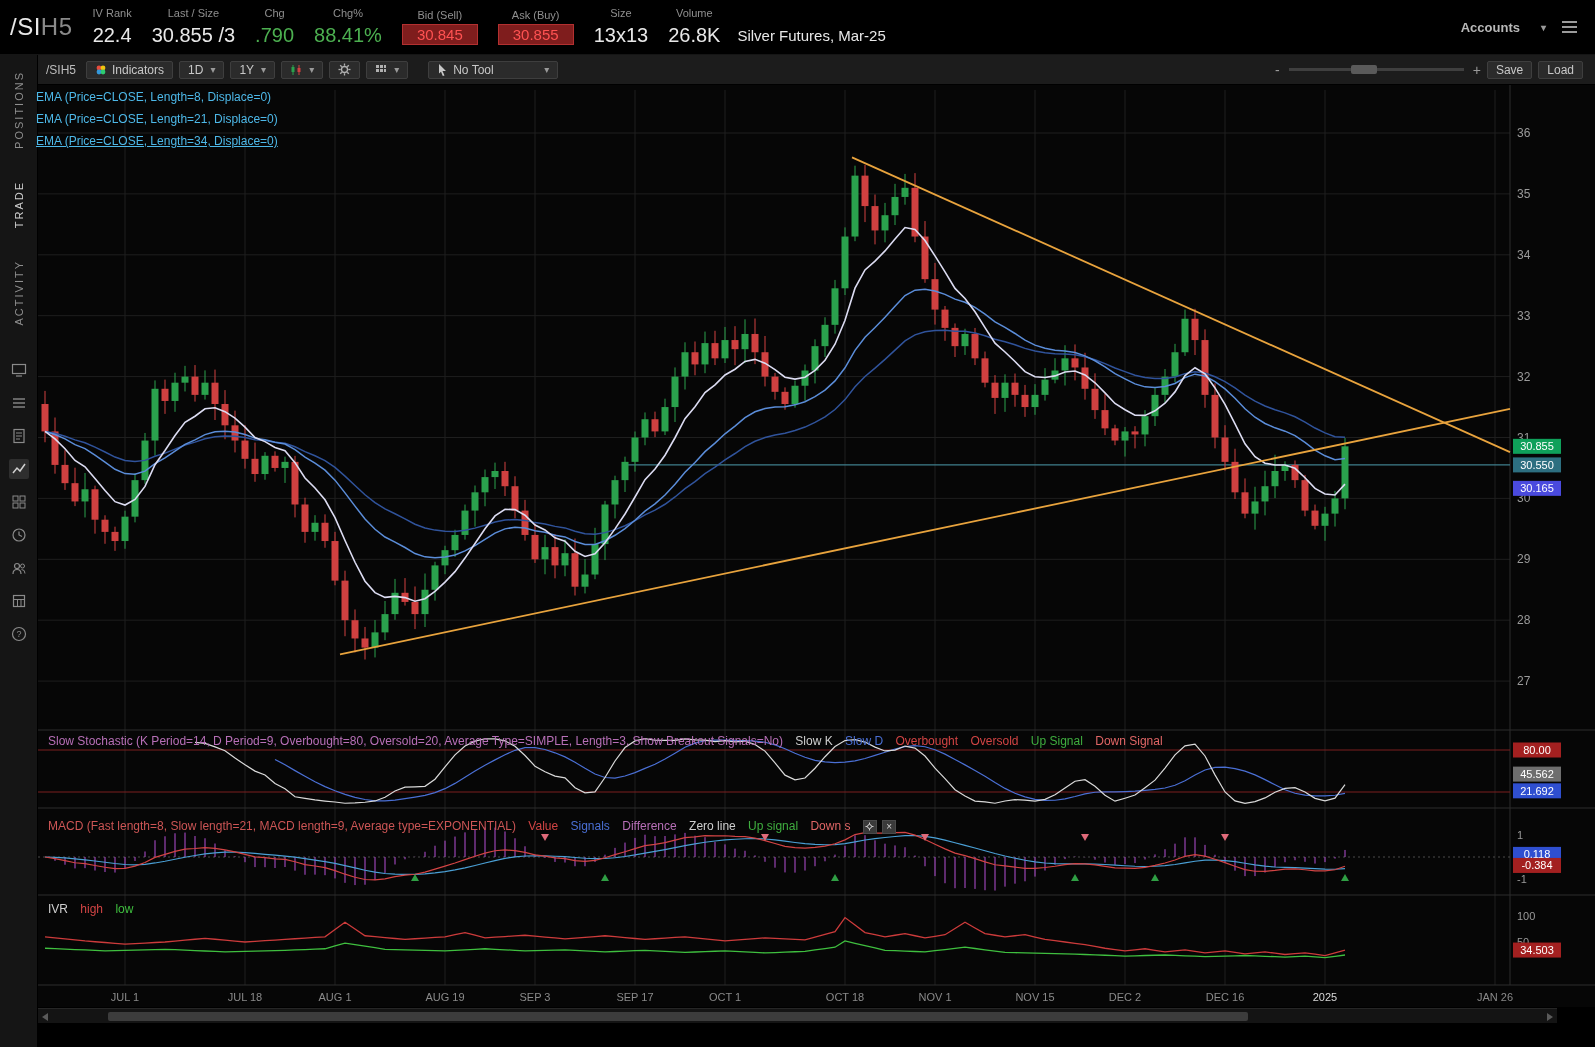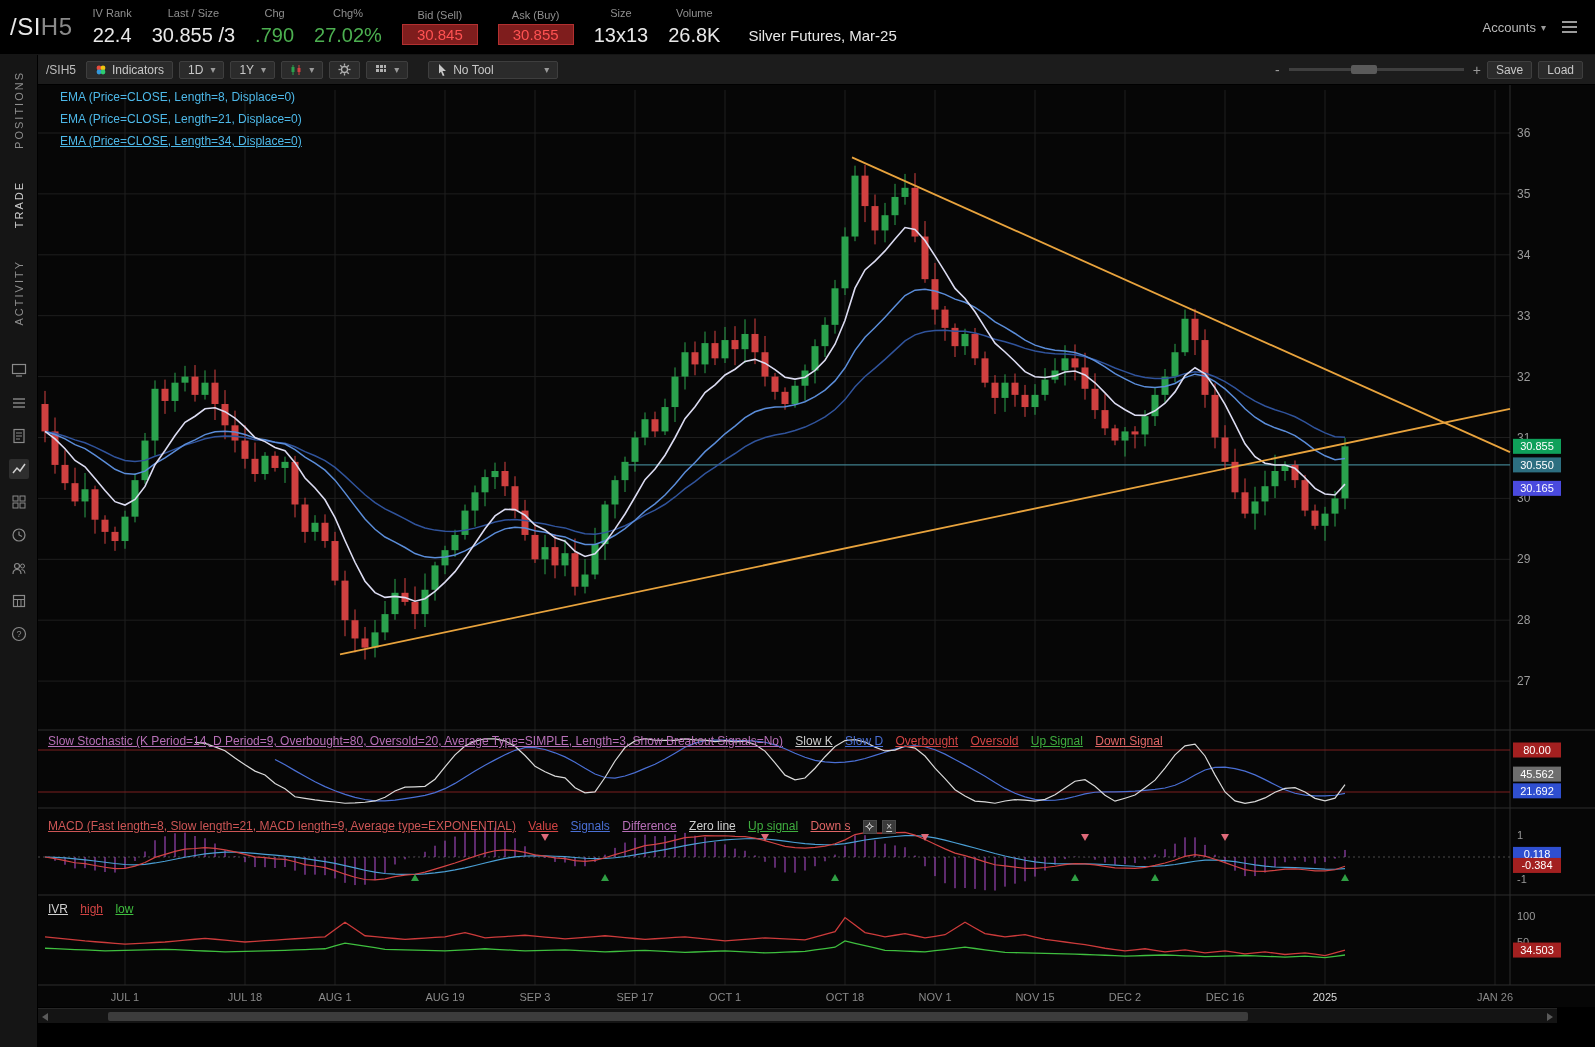--- a/index.html
+++ b/index.html
@@ -11,23 +11,23 @@
   .header { position:absolute; left:0; top:0; width:1595px; height:55px; background:#000;
             display:flex; align-items:center; padding:0 14px 0 10px; border-bottom:1px solid #151515; }
   .symbol { font-size:24px; color:#e8e8e8; letter-spacing:0.5px; }
   .symbol .sfx { color:#8a8a8a; }
   .qfield { margin-left:20px; text-align:center; }
   .qfield .lab { font-size:11px; color:#8f8f8f; height:14px; }
   .qfield .val { font-size:20px; color:#e8e8e8; margin-top:3px; }
   .qfield .val.green { color:#4caf50; }
   .qfield .pricebox { margin-top:1px; border:1px solid #b33030; background:#7f1d1d; color:#ff5252;
                       font-size:15px; padding:1px 14px; cursor:pointer; }
-  .desc { margin-left:28px; margin-top:17px; font-size:15px; color:#e8e8e8; }
+  .desc { margin-left:17px; margin-top:17px; font-size:15px; color:#e8e8e8; }
   .hdr-right { margin-left:auto; display:flex; align-items:center; gap:12px; }
-  .accounts { color:#b8b8b8; font-size:13px; cursor:pointer; display:flex; align-items:center; gap:5px; }
+  .accounts { color:#b8b8b8; font-size:13px; cursor:pointer; display:flex; align-items:center; gap:21px;font-weight:bold; }
   .caret { font-size:10px; color:#9a9a9a; }
   .hamburger { display:flex; flex-direction:column; gap:3px; cursor:pointer; padding:4px; }
   .hamburger span { display:block; width:15px; height:2px; background:#9a9a9a; }
 
   
   .sidebar { position:absolute; left:0; top:55px; width:38px; height:992px; background:#151515;
              border-right:1px solid #000; display:flex; flex-direction:column; align-items:center; }
   .vtab { writing-mode:vertical-rl; transform:rotate(180deg); color:#8f8f8f; font-size:11px;
           letter-spacing:2px; margin:16px 0; cursor:pointer; }
   .vtab.active { color:#cfcfcf; }
@@ -43,23 +43,23 @@
             font-size:12px; height:14px; display:flex; align-items:center; gap:5px; padding:8px 8px; cursor:pointer; }
   .tb-btn .caret { margin-left:2px; }
   .tool-group { margin-left:14px; }
   .zoomwrap { display:flex; align-items:center; gap:9px; margin-left:auto; }
   .zsym { color:#9a9a9a; font-size:14px; cursor:pointer; }
   .ztrack { position:relative; width:175px; height:3px; background:#3f3f3f; cursor:pointer; }
   .zthumb { position:absolute; left:62px; top:-3px; width:26px; height:9px; background:#5a5a5a; border-radius:2px; cursor:pointer; }
 
   
   #chart-svg { position:absolute; left:38px; top:85px; cursor:crosshair; }
-  .ema-legend { position:absolute; left:60px; color:#4db8e8; font-size:12px; z-index:5; }
+  .ema-legend { position:absolute; left:36px; color:#4db8e8; font-size:12px; z-index:5; }
   .panel-row { position:absolute; left:48px; font-size:12px; z-index:5; white-space:nowrap; }
-  .panel-row span { margin-right:9px;text-decoration:underline; }
+  .panel-row span { margin-right:9px; }
   .c-violet { color:#b76fb7; } .c-redtitle { color:#cc5555; }
   .c-white { color:#cfcfcf; } .c-blue { color:#4a6fd4; } .c-red { color:#d24444; }
   .c-green { color:#3fae3f; } .c-salmon { color:#e06666; } .c-ltgreen { color:#3fbf3f; }
   .mini-btn { display:inline-flex; align-items:center; justify-content:center; width:14px; height:14px;
               background:#3a3a3a; border:1px solid #4a4a4a; color:#cfcfcf; font-size:10px;
               vertical-align:middle; margin-right:2px !important; cursor:pointer; }
 
   
   .scrollbar { position:absolute; left:38px; top:1008px; width:1519px; height:15px; background:#141414;
                border-top:1px solid #262626; cursor:pointer; }
@@ -85,21 +85,21 @@
     <div class="qfield">
       <div class="lab">Last / Size</div>
       <div class="val">30.855 /3</div>
     </div>
     <div class="qfield">
       <div class="lab">Chg</div>
       <div class="val green">.790</div>
     </div>
     <div class="qfield">
       <div class="lab">Chg%</div>
-      <div class="val green">27.02%</div>
+      <div class="val green">88.41%</div>
     </div>
     <div class="qfield">
       <div class="lab">Bid (Sell)</div>
       <div class="pricebox">30.845</div>
     </div>
     <div class="qfield">
       <div class="lab">Ask (Buy)</div>
       <div class="pricebox">30.855</div>
     </div>
     <div class="qfield">

